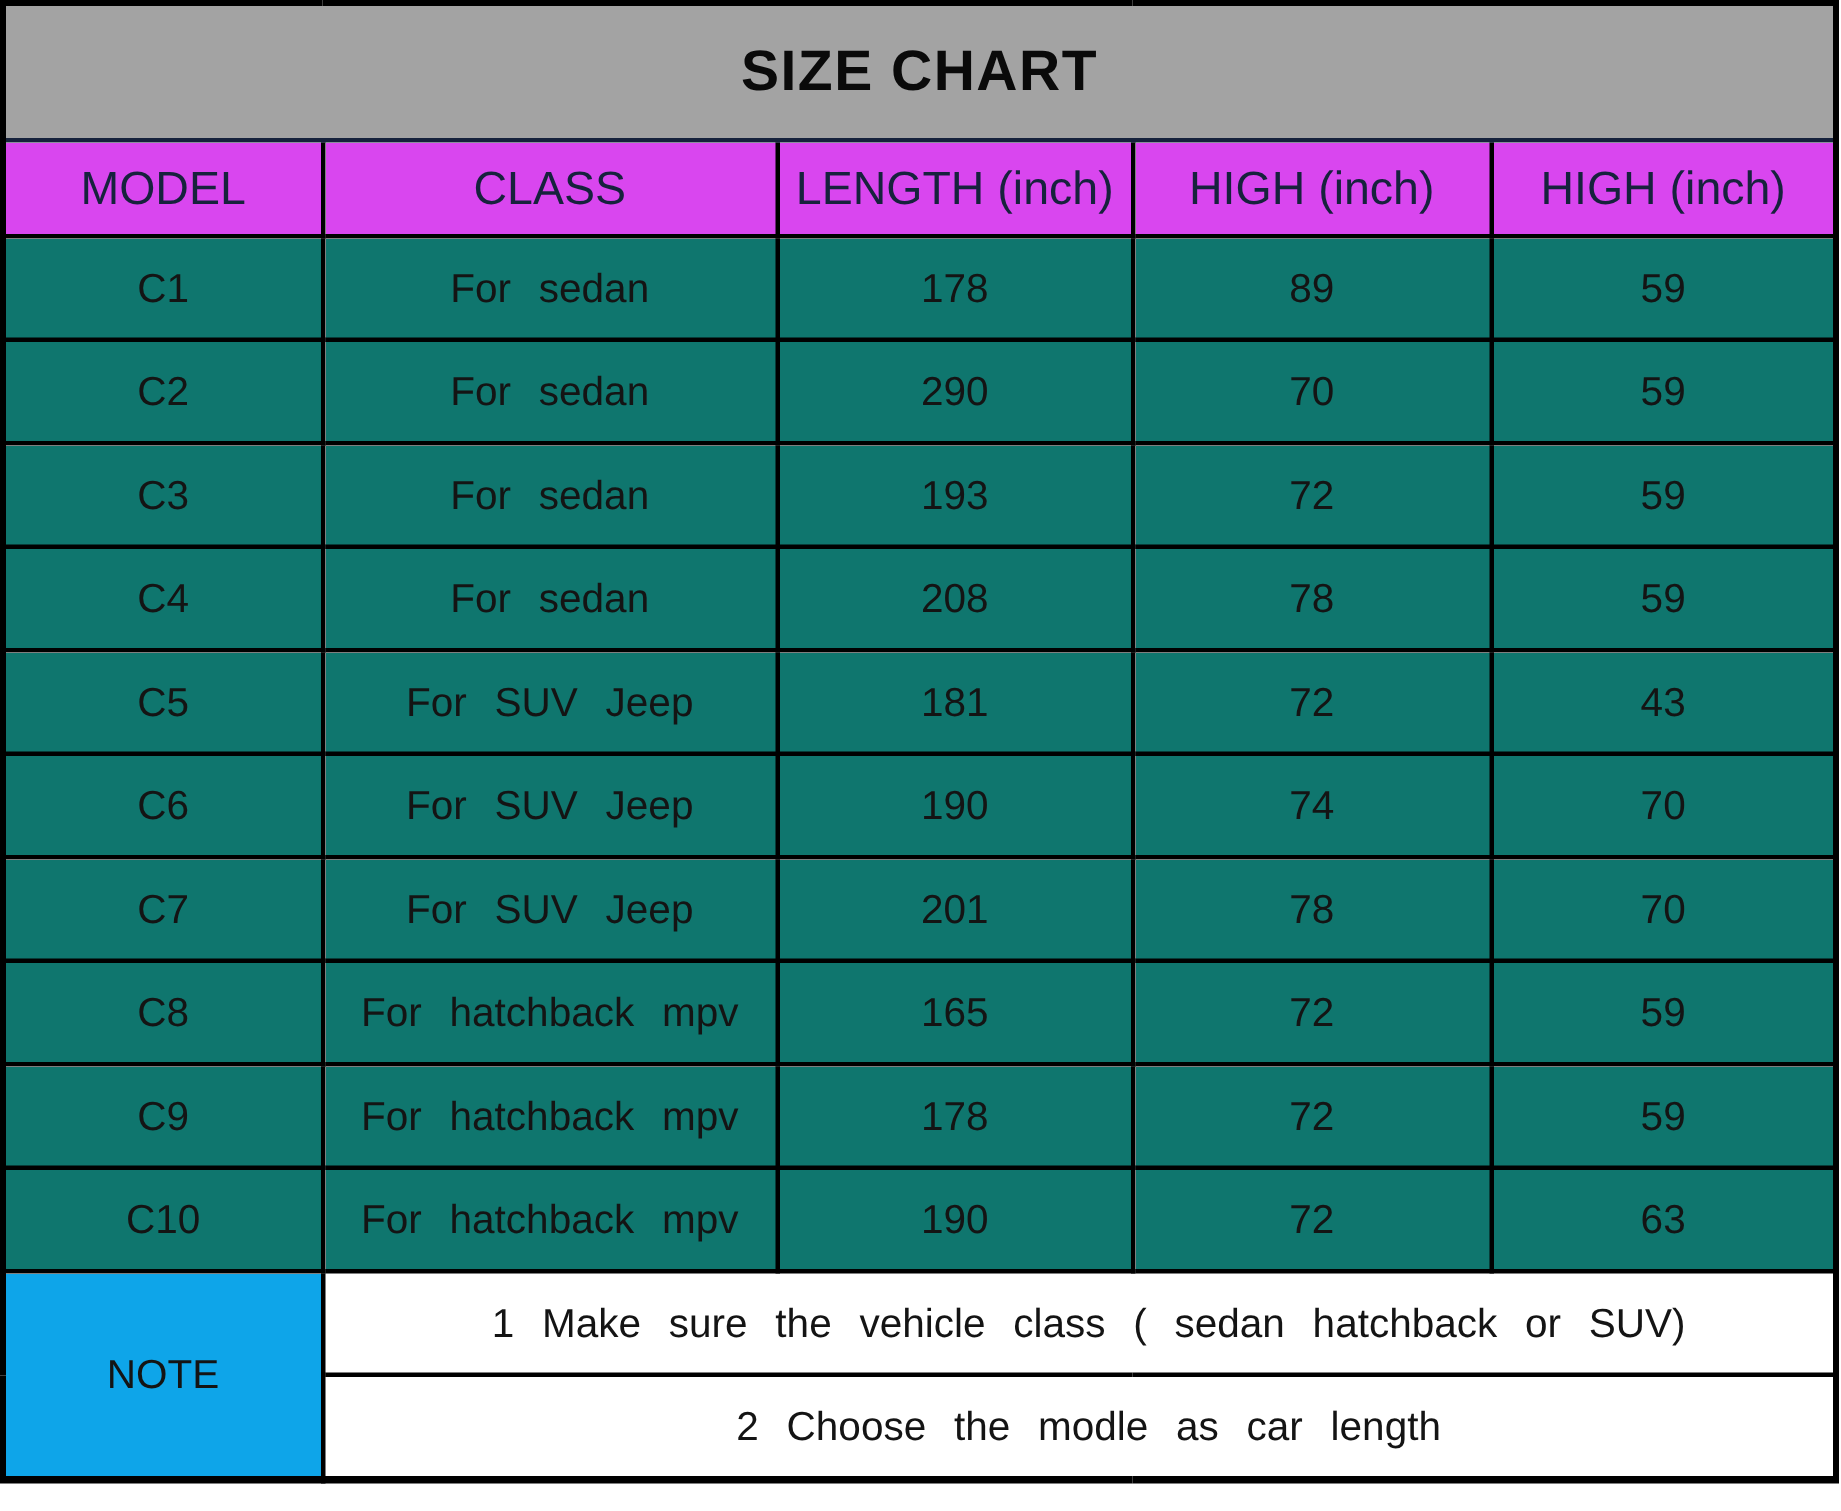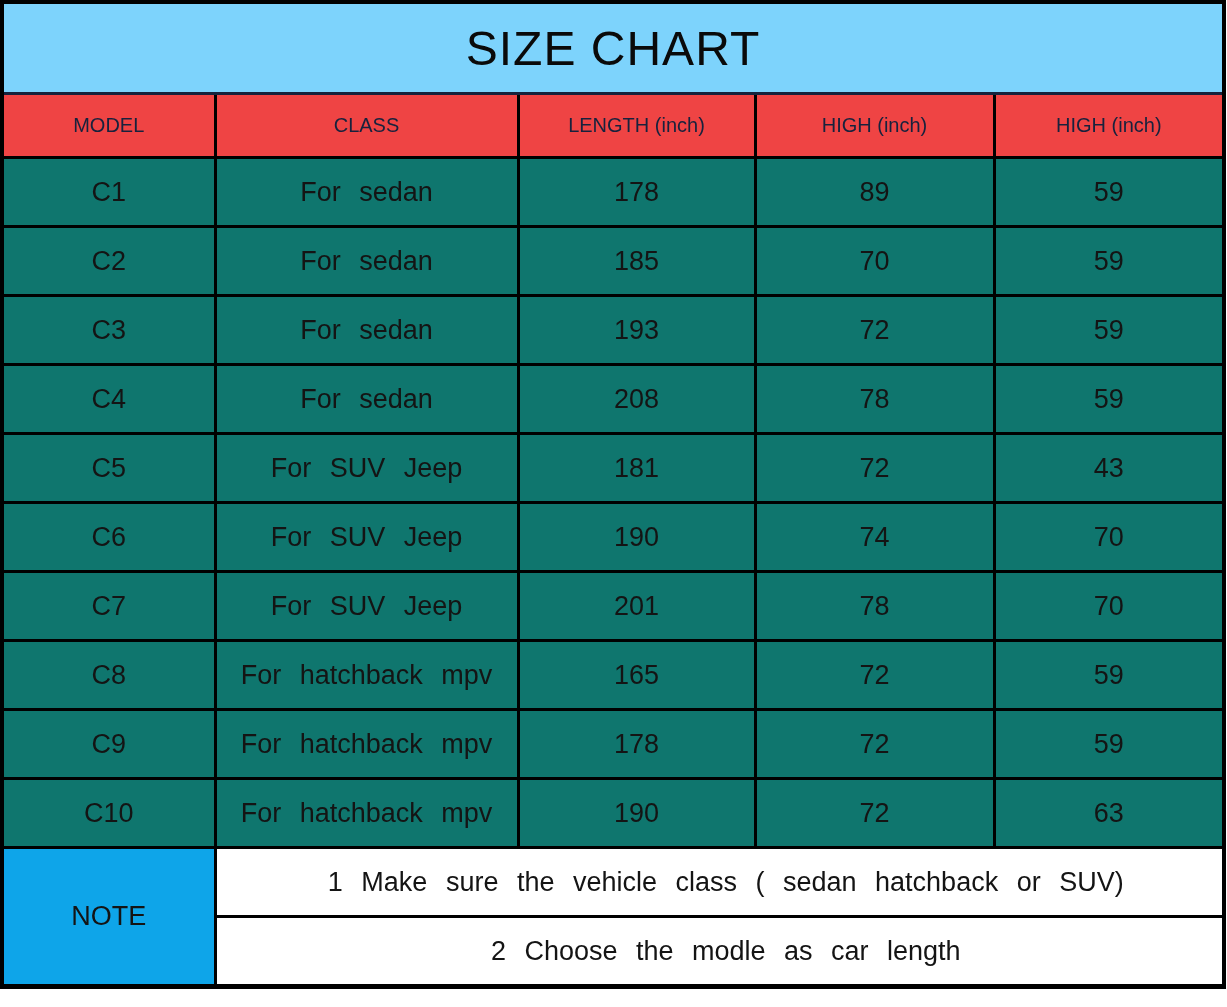--- a/index.html
+++ b/index.html
@@ -27,33 +27,33 @@
     vertical-align: middle;
     overflow: hidden;
   }
   
   table.size-chart {
     border: 4px solid #000000;
     border-bottom-width: 5px;
   }
   
   .title-cell {
-    background: #7dd3fc;
+    background: #a3a3a3;
     height: 86px;
-    font-size: 48px;
-    font-weight: normal;
+    font-size: 38px;
+    font-weight: bold;
     color: #0a0a0a;
     letter-spacing: 1px;
     border-bottom: 3px solid #16223c !important;
   }
   
   th.col-header {
-    background: #ef4444;
+    background: #d946ef;
     height: 59px;
-    font-size: 20px;
+    font-size: 31px;
     font-weight: 400;
     color: #17223d;
     border-color: #0d1627;
     border-bottom: 5px solid #000000;
   }
   
   td.data-cell {
     background: #0f766e;
     height: 64px;
     font-size: 27px;
@@ -108,21 +108,21 @@
     <tr>
       <td class="data-cell">C1</td>
       <td class="data-cell class-cell">For sedan</td>
       <td class="data-cell">178</td>
       <td class="data-cell">89</td>
       <td class="data-cell">59</td>
     </tr>
     <tr>
       <td class="data-cell">C2</td>
       <td class="data-cell class-cell">For sedan</td>
-      <td class="data-cell">185</td>
+      <td class="data-cell">290</td>
       <td class="data-cell">70</td>
       <td class="data-cell">59</td>
     </tr>
     <tr>
       <td class="data-cell">C3</td>
       <td class="data-cell class-cell">For sedan</td>
       <td class="data-cell">193</td>
       <td class="data-cell">72</td>
       <td class="data-cell">59</td>
     </tr>

